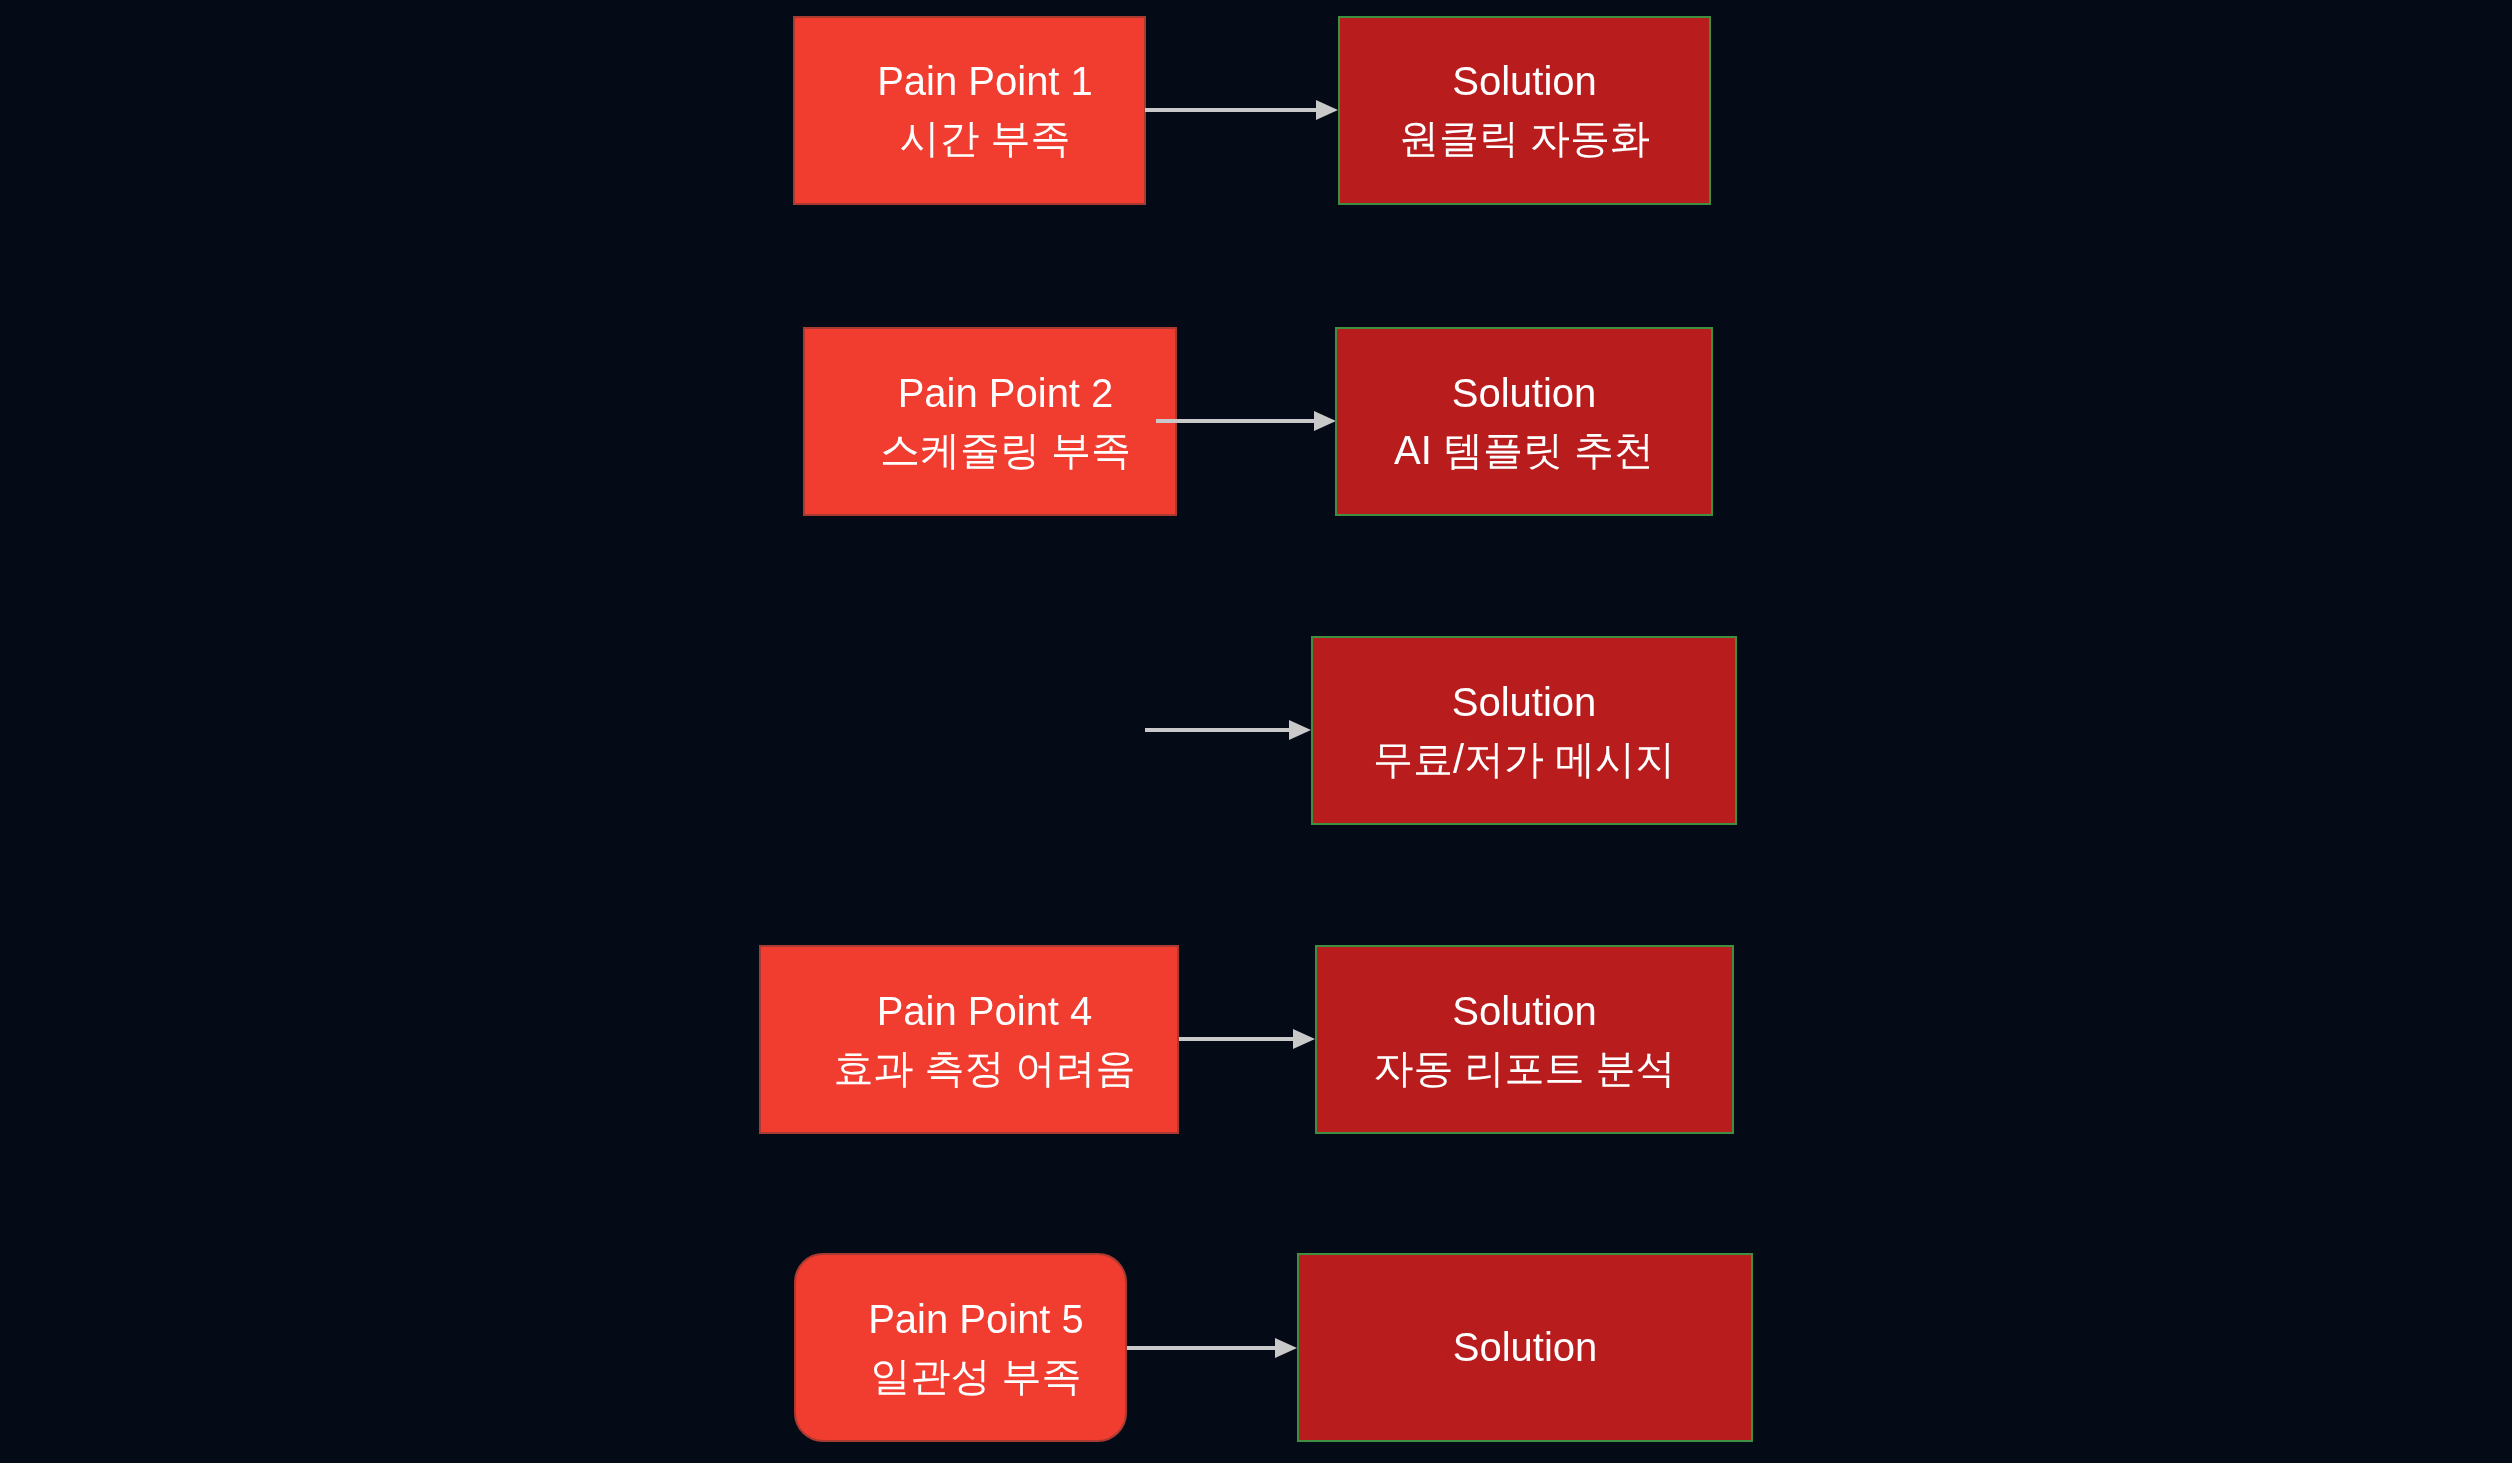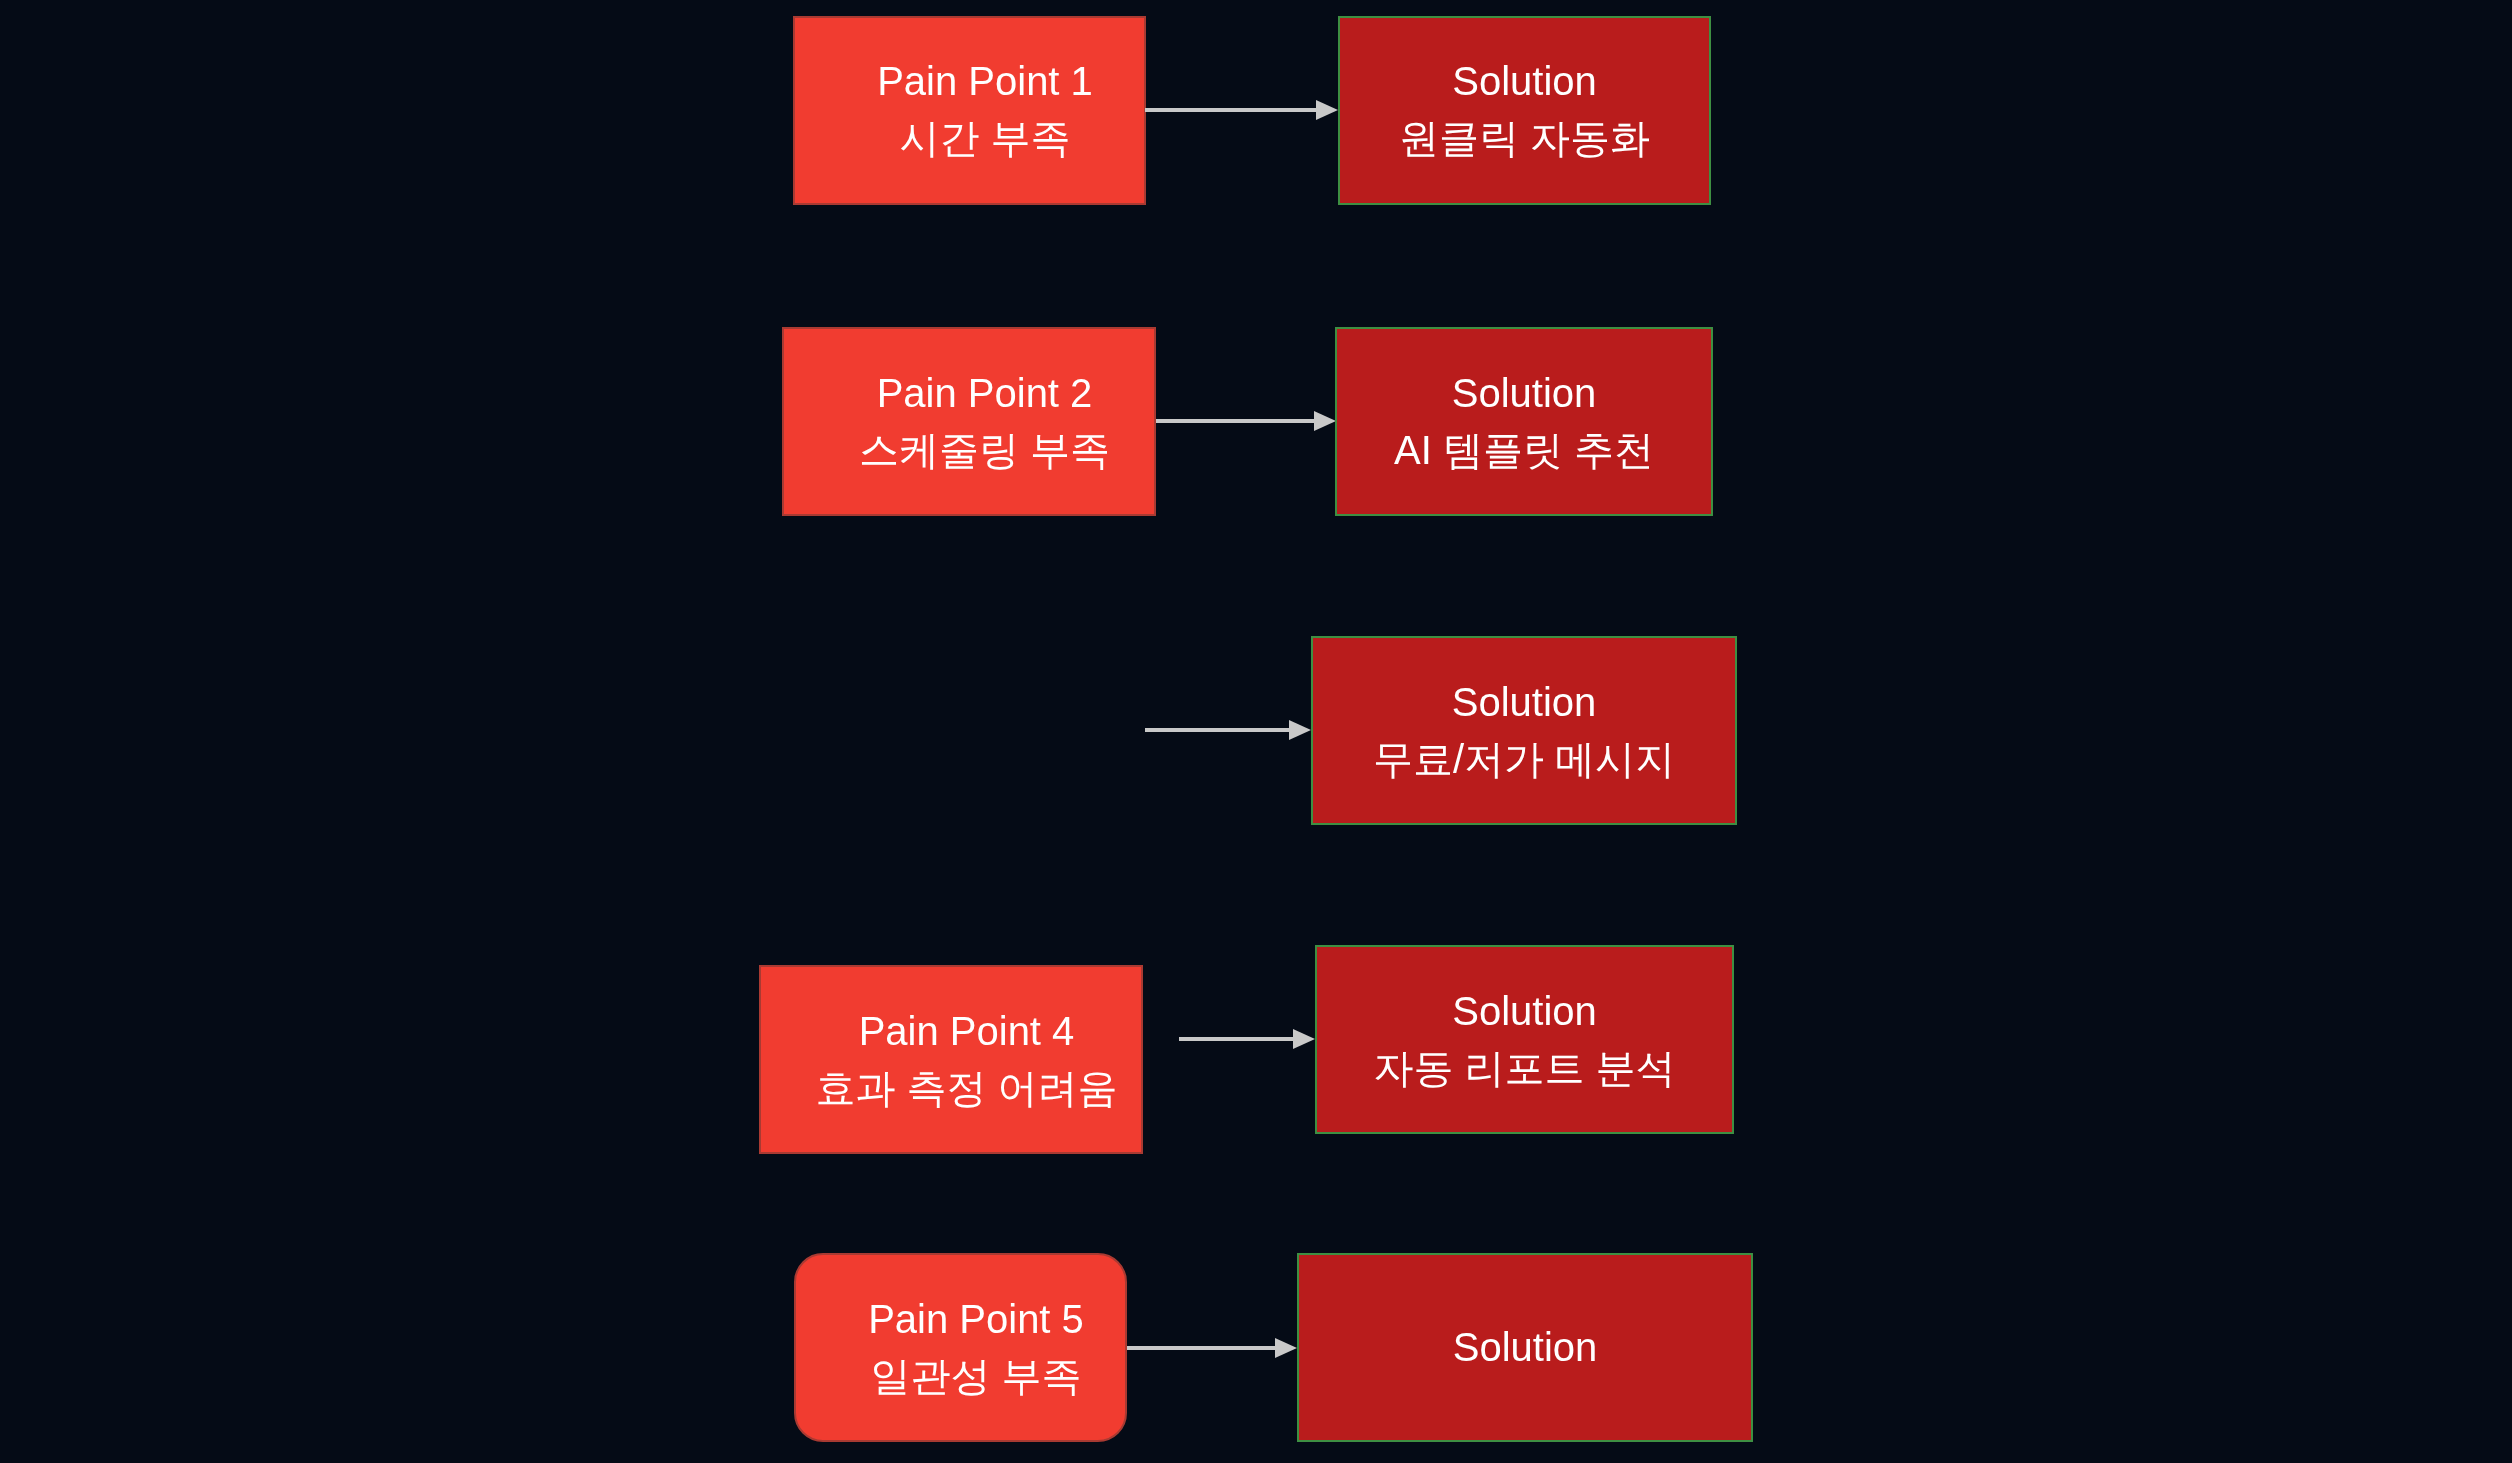--- a/index.html
+++ b/index.html
@@ -35,23 +35,23 @@
     background: #F13C30;
     border: 2.8px solid #A93A32;
     padding-left: 31px;
   }
   .solution {
     background: #b91c1c;
     border: 2.8px solid #3E8F42;
   }
   
   .p1 { left: 793px;  top: 15.7px;   width: 353px; }
-  .p2 { left: 782px;  top: 327px;  width: 374px; }
+  .p2 { left: 803px;  top: 327px;  width: 374px; }
   .p3 { left: 793px;  top: 636px;  width: 353px; }
-  .p4 { left: 759px;  top: 945px; width: 384px; margin-top: 20px; }
+  .p4 { left: 759px;  top: 945px; width: 420px; }
   .p5 { left: 794px;  top: 1253px; width: 333px; border-radius: 29px; }
   
   .s1 { left: 1338px; top: 15.7px;   width: 373px; }
   .s2 { left: 1335px; top: 327px;  width: 378px; }
   .s3 { left: 1311px; top: 636px;  width: 426px; }
   .s4 { left: 1315px; top: 945px; width: 419px; }
   .s5 { left: 1297px; top: 1253px; width: 456px; }
 
   .arrow { position: absolute; }
   .arrow .shaft {

